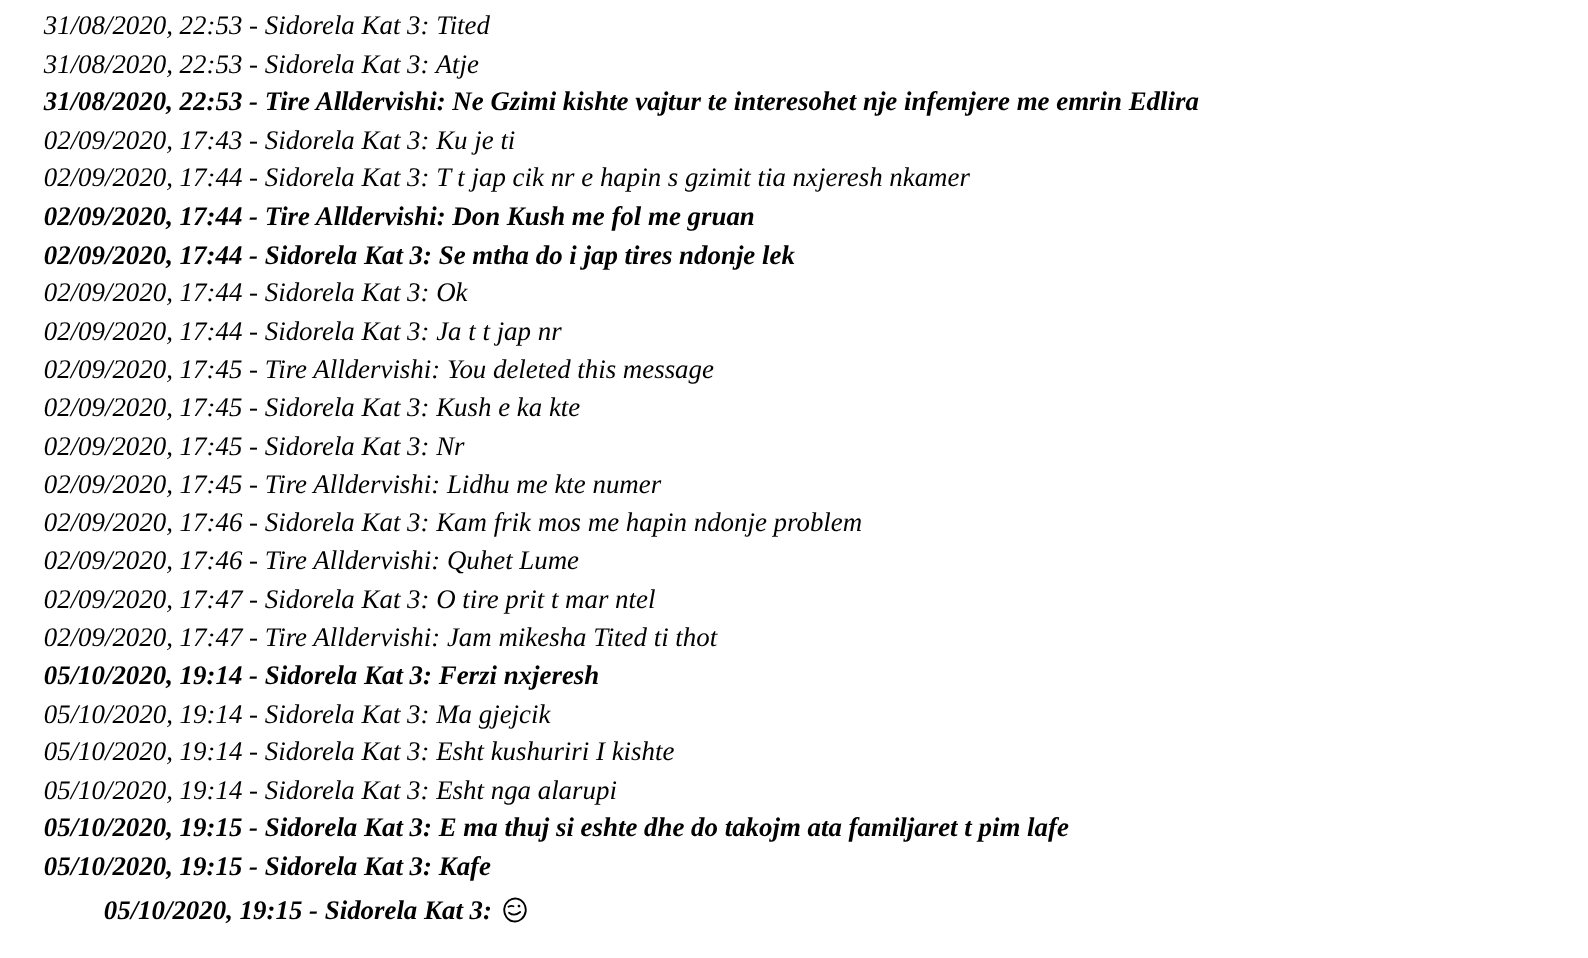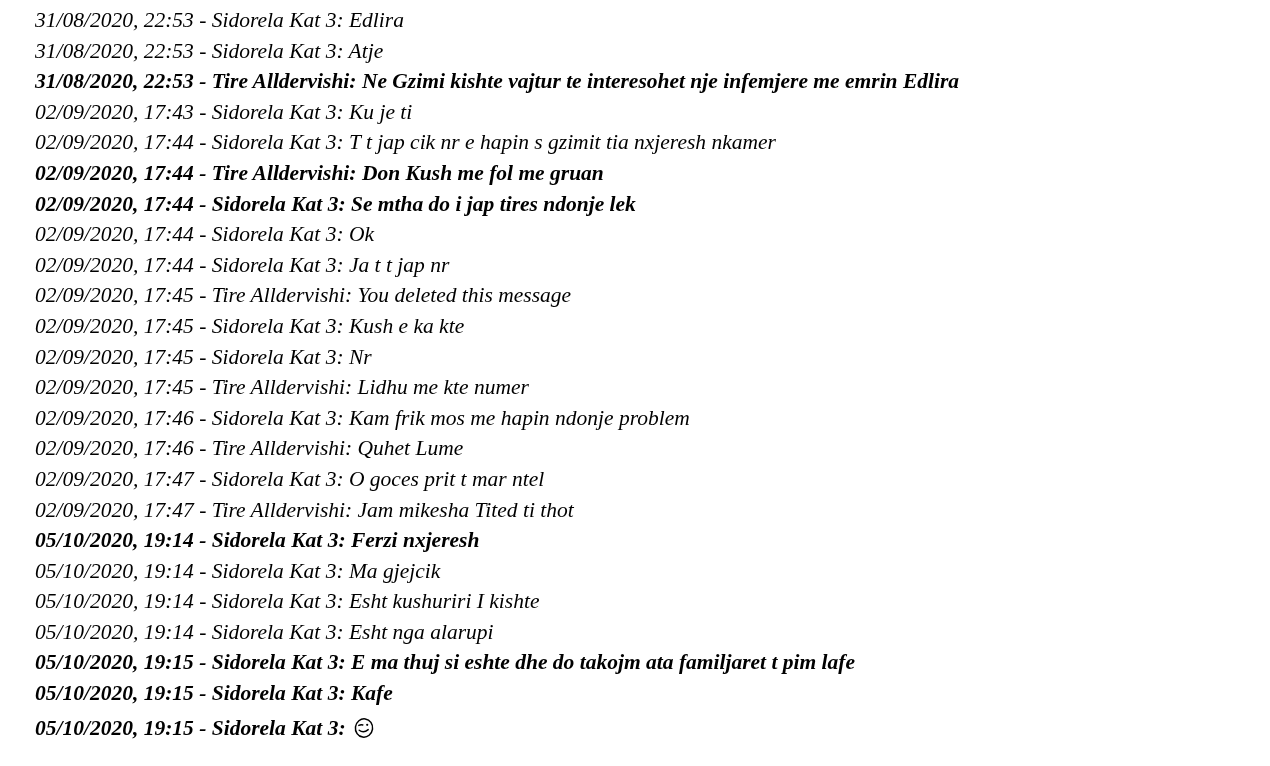--- a/index.html
+++ b/index.html
@@ -21,54 +21,55 @@
     line-height: 30.6px;
   }
   .chat-line {
     white-space: nowrap;
   }
   .chat-line.bold {
     font-weight: 700;
   }
   .chat-line.emoji-line {
     margin-top: 4px;
+    margin-left: 48px;
   }
   .wink-icon {
     display: inline-block;
     width: 22px;
     height: 22px;
     vertical-align: -4px;
     margin-left: 2px;
   }
   .wink-icon svg {
     display: block;
     width: 100%;
     height: 100%;
   }
 </style>
 </head>
 <body>
 
 <main class="chat-log">
-    <div class="chat-line"><span>31/08/2020, 22:53</span><span> - </span><span>Sidorela Kat 3</span><span>: </span><span>Edlira</span></div>
+    <div class="chat-line"><span>31/08/2020, 22:53</span><span> - </span><span>Sidorela Kat 3</span><span>: </span><span>Tited</span></div>
     <div class="chat-line"><span>31/08/2020, 22:53</span><span> - </span><span>Sidorela Kat 3</span><span>: </span><span>Atje</span></div>
     <div class="chat-line bold"><span>31/08/2020, 22:53</span><span> - </span><span>Tire Alldervishi</span><span>: </span><span>Ne Gzimi kishte vajtur te interesohet nje infemjere me emrin Edlira</span></div>
     <div class="chat-line"><span>02/09/2020, 17:43</span><span> - </span><span>Sidorela Kat 3</span><span>: </span><span>Ku je ti</span></div>
     <div class="chat-line"><span>02/09/2020, 17:44</span><span> - </span><span>Sidorela Kat 3</span><span>: </span><span>T t jap cik nr e hapin s gzimit tia nxjeresh nkamer</span></div>
     <div class="chat-line bold"><span>02/09/2020, 17:44</span><span> - </span><span>Tire Alldervishi</span><span>: </span><span>Don Kush me fol me gruan</span></div>
     <div class="chat-line bold"><span>02/09/2020, 17:44</span><span> - </span><span>Sidorela Kat 3</span><span>: </span><span>Se mtha do i jap tires ndonje lek</span></div>
     <div class="chat-line"><span>02/09/2020, 17:44</span><span> - </span><span>Sidorela Kat 3</span><span>: </span><span>Ok</span></div>
     <div class="chat-line"><span>02/09/2020, 17:44</span><span> - </span><span>Sidorela Kat 3</span><span>: </span><span>Ja t t jap nr</span></div>
     <div class="chat-line"><span>02/09/2020, 17:45</span><span> - </span><span>Tire Alldervishi</span><span>: </span><span>You deleted this message</span></div>
     <div class="chat-line"><span>02/09/2020, 17:45</span><span> - </span><span>Sidorela Kat 3</span><span>: </span><span>Kush e ka kte</span></div>
     <div class="chat-line"><span>02/09/2020, 17:45</span><span> - </span><span>Sidorela Kat 3</span><span>: </span><span>Nr</span></div>
     <div class="chat-line"><span>02/09/2020, 17:45</span><span> - </span><span>Tire Alldervishi</span><span>: </span><span>Lidhu me kte numer</span></div>
     <div class="chat-line"><span>02/09/2020, 17:46</span><span> - </span><span>Sidorela Kat 3</span><span>: </span><span>Kam frik mos me hapin ndonje problem</span></div>
     <div class="chat-line"><span>02/09/2020, 17:46</span><span> - </span><span>Tire Alldervishi</span><span>: </span><span>Quhet Lume</span></div>
-    <div class="chat-line"><span>02/09/2020, 17:47</span><span> - </span><span>Sidorela Kat 3</span><span>: </span><span>O goces prit t mar ntel</span></div>
+    <div class="chat-line"><span>02/09/2020, 17:47</span><span> - </span><span>Sidorela Kat 3</span><span>: </span><span>O tire prit t mar ntel</span></div>
     <div class="chat-line"><span>02/09/2020, 17:47</span><span> - </span><span>Tire Alldervishi</span><span>: </span><span>Jam mikesha Tited ti thot</span></div>
     <div class="chat-line bold"><span>05/10/2020, 19:14</span><span> - </span><span>Sidorela Kat 3</span><span>: </span><span>Ferzi nxjeresh</span></div>
     <div class="chat-line"><span>05/10/2020, 19:14</span><span> - </span><span>Sidorela Kat 3</span><span>: </span><span>Ma gjejcik</span></div>
     <div class="chat-line"><span>05/10/2020, 19:14</span><span> - </span><span>Sidorela Kat 3</span><span>: </span><span>Esht kushuriri I kishte</span></div>
     <div class="chat-line"><span>05/10/2020, 19:14</span><span> - </span><span>Sidorela Kat 3</span><span>: </span><span>Esht nga alarupi</span></div>
     <div class="chat-line bold"><span>05/10/2020, 19:15</span><span> - </span><span>Sidorela Kat 3</span><span>: </span><span>E ma thuj si eshte dhe do takojm ata familjaret t pim lafe</span></div>
     <div class="chat-line bold"><span>05/10/2020, 19:15</span><span> - </span><span>Sidorela Kat 3</span><span>: </span><span>Kafe</span></div>
     <div class="chat-line bold emoji-line"><span>05/10/2020, 19:15</span><span> - </span><span>Sidorela Kat 3</span><span>: </span><span></span><span class="wink-icon">
     <svg viewBox="0 0 22 22" xmlns="http://www.w3.org/2000/svg">
       <ellipse cx="11" cy="11" rx="8.6" ry="9.2" fill="none" stroke="#000000" stroke-width="1.5" transform="rotate(8 11 11)"></ellipse>

